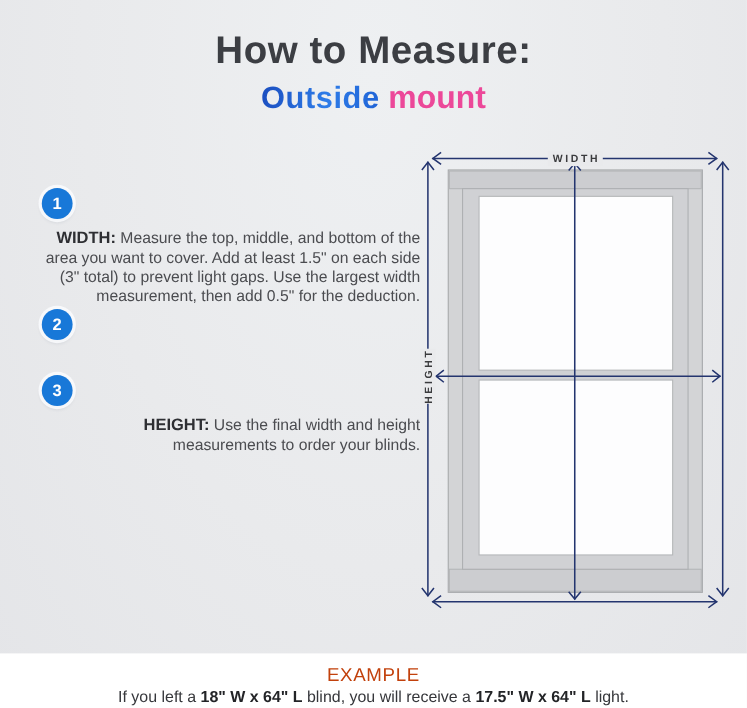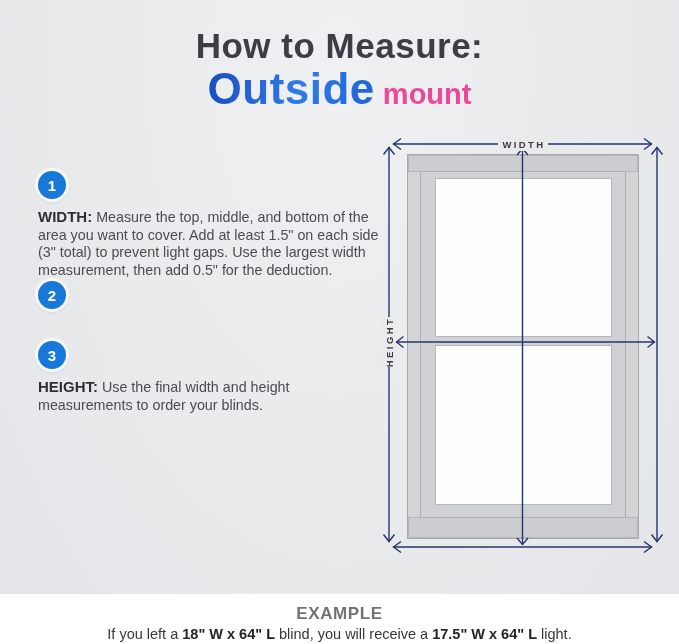--- a/index.html
+++ b/index.html
@@ -12,59 +12,59 @@
   }
   .canvas { position:absolute; inset:0;padding-left:32px; }
 
   
   .title-block { position:absolute; top:27px; left:0; width:679px; text-align:center; }
   .title-line1 {
     font-size:35px; font-weight:700; color:#3c3e43; letter-spacing:0.5px; line-height:38px;
   }
   .title-line2 { line-height:46px; margin-top:1px; }
   .title-highlight {
-    font-size:44px; font-weight:800; letter-spacing:0.5px;
+    font-size:28px; font-weight:800; letter-spacing:0.5px;
     color:#1f5ed6;
     background:linear-gradient(100deg, #1a4cbe 0%, #2e7ce8 55%, #1f63d6 100%);
     -webkit-background-clip:text; background-clip:text;
     -webkit-text-fill-color:transparent;
   }
   .title-suffix { font-size:29px; font-weight:600; color:#ec4899; margin-left:8px; }
 
   
   .steps { position:absolute; left:38px; top:171px; width:344px; }
   .step-circle {
     width:28px; height:28px; border-radius:50%;
     background:#1878d8; color:#ffffff;
     font-size:15px; font-weight:700;
     display:flex; align-items:center; justify-content:center;
     box-shadow:0 0 0 3px rgba(250,251,253,0.9), 0 2px 4px rgba(40,60,90,0.25);
   }
   .step p {
-    margin-top:9px; font-size:14.3px; line-height:17.5px; color:#4b4c50;
+    margin-top:9px; font-size:14.3px; line-height:17.5px; color:#4b4c50;text-align:right;
   }
   .step p strong { font-size:15px; font-weight:700; color:#2e2f33; }
   .step-2 { margin-top:2px; }
   .step-3 { margin-top:32px; }
 
   
   .diagram { position:absolute; left:375px; top:130px; width:300px; height:440px;text-align:center; }
   .diagram svg { width:100%; height:100%; display:block; }
   .measure-label {
     font-family:"Liberation Sans", sans-serif;
     font-size:9.5px; font-weight:600; fill:#3a3b3d; letter-spacing:2.4px;
   }
 
   
   .footer {
     position:absolute; left:0; top:594px; width:679px; height:50px;
     background:#ffffff; text-align:center;
   }
   .example-heading {
-    margin-top:10px; font-size:17px; font-weight:700; color:#737373; letter-spacing:0.6px;
+    margin-top:10px; font-size:17px; font-weight:400; color:#c2410c; letter-spacing:0.6px;
   }
   .example-sentence { margin-top:2px; font-size:14.5px; color:#36373b; }
   .example-sentence strong { color:#232427; font-weight:700; }
 </style>
 </head>
 <body>
 
 <div class="canvas">
 
   <div class="title-block">

